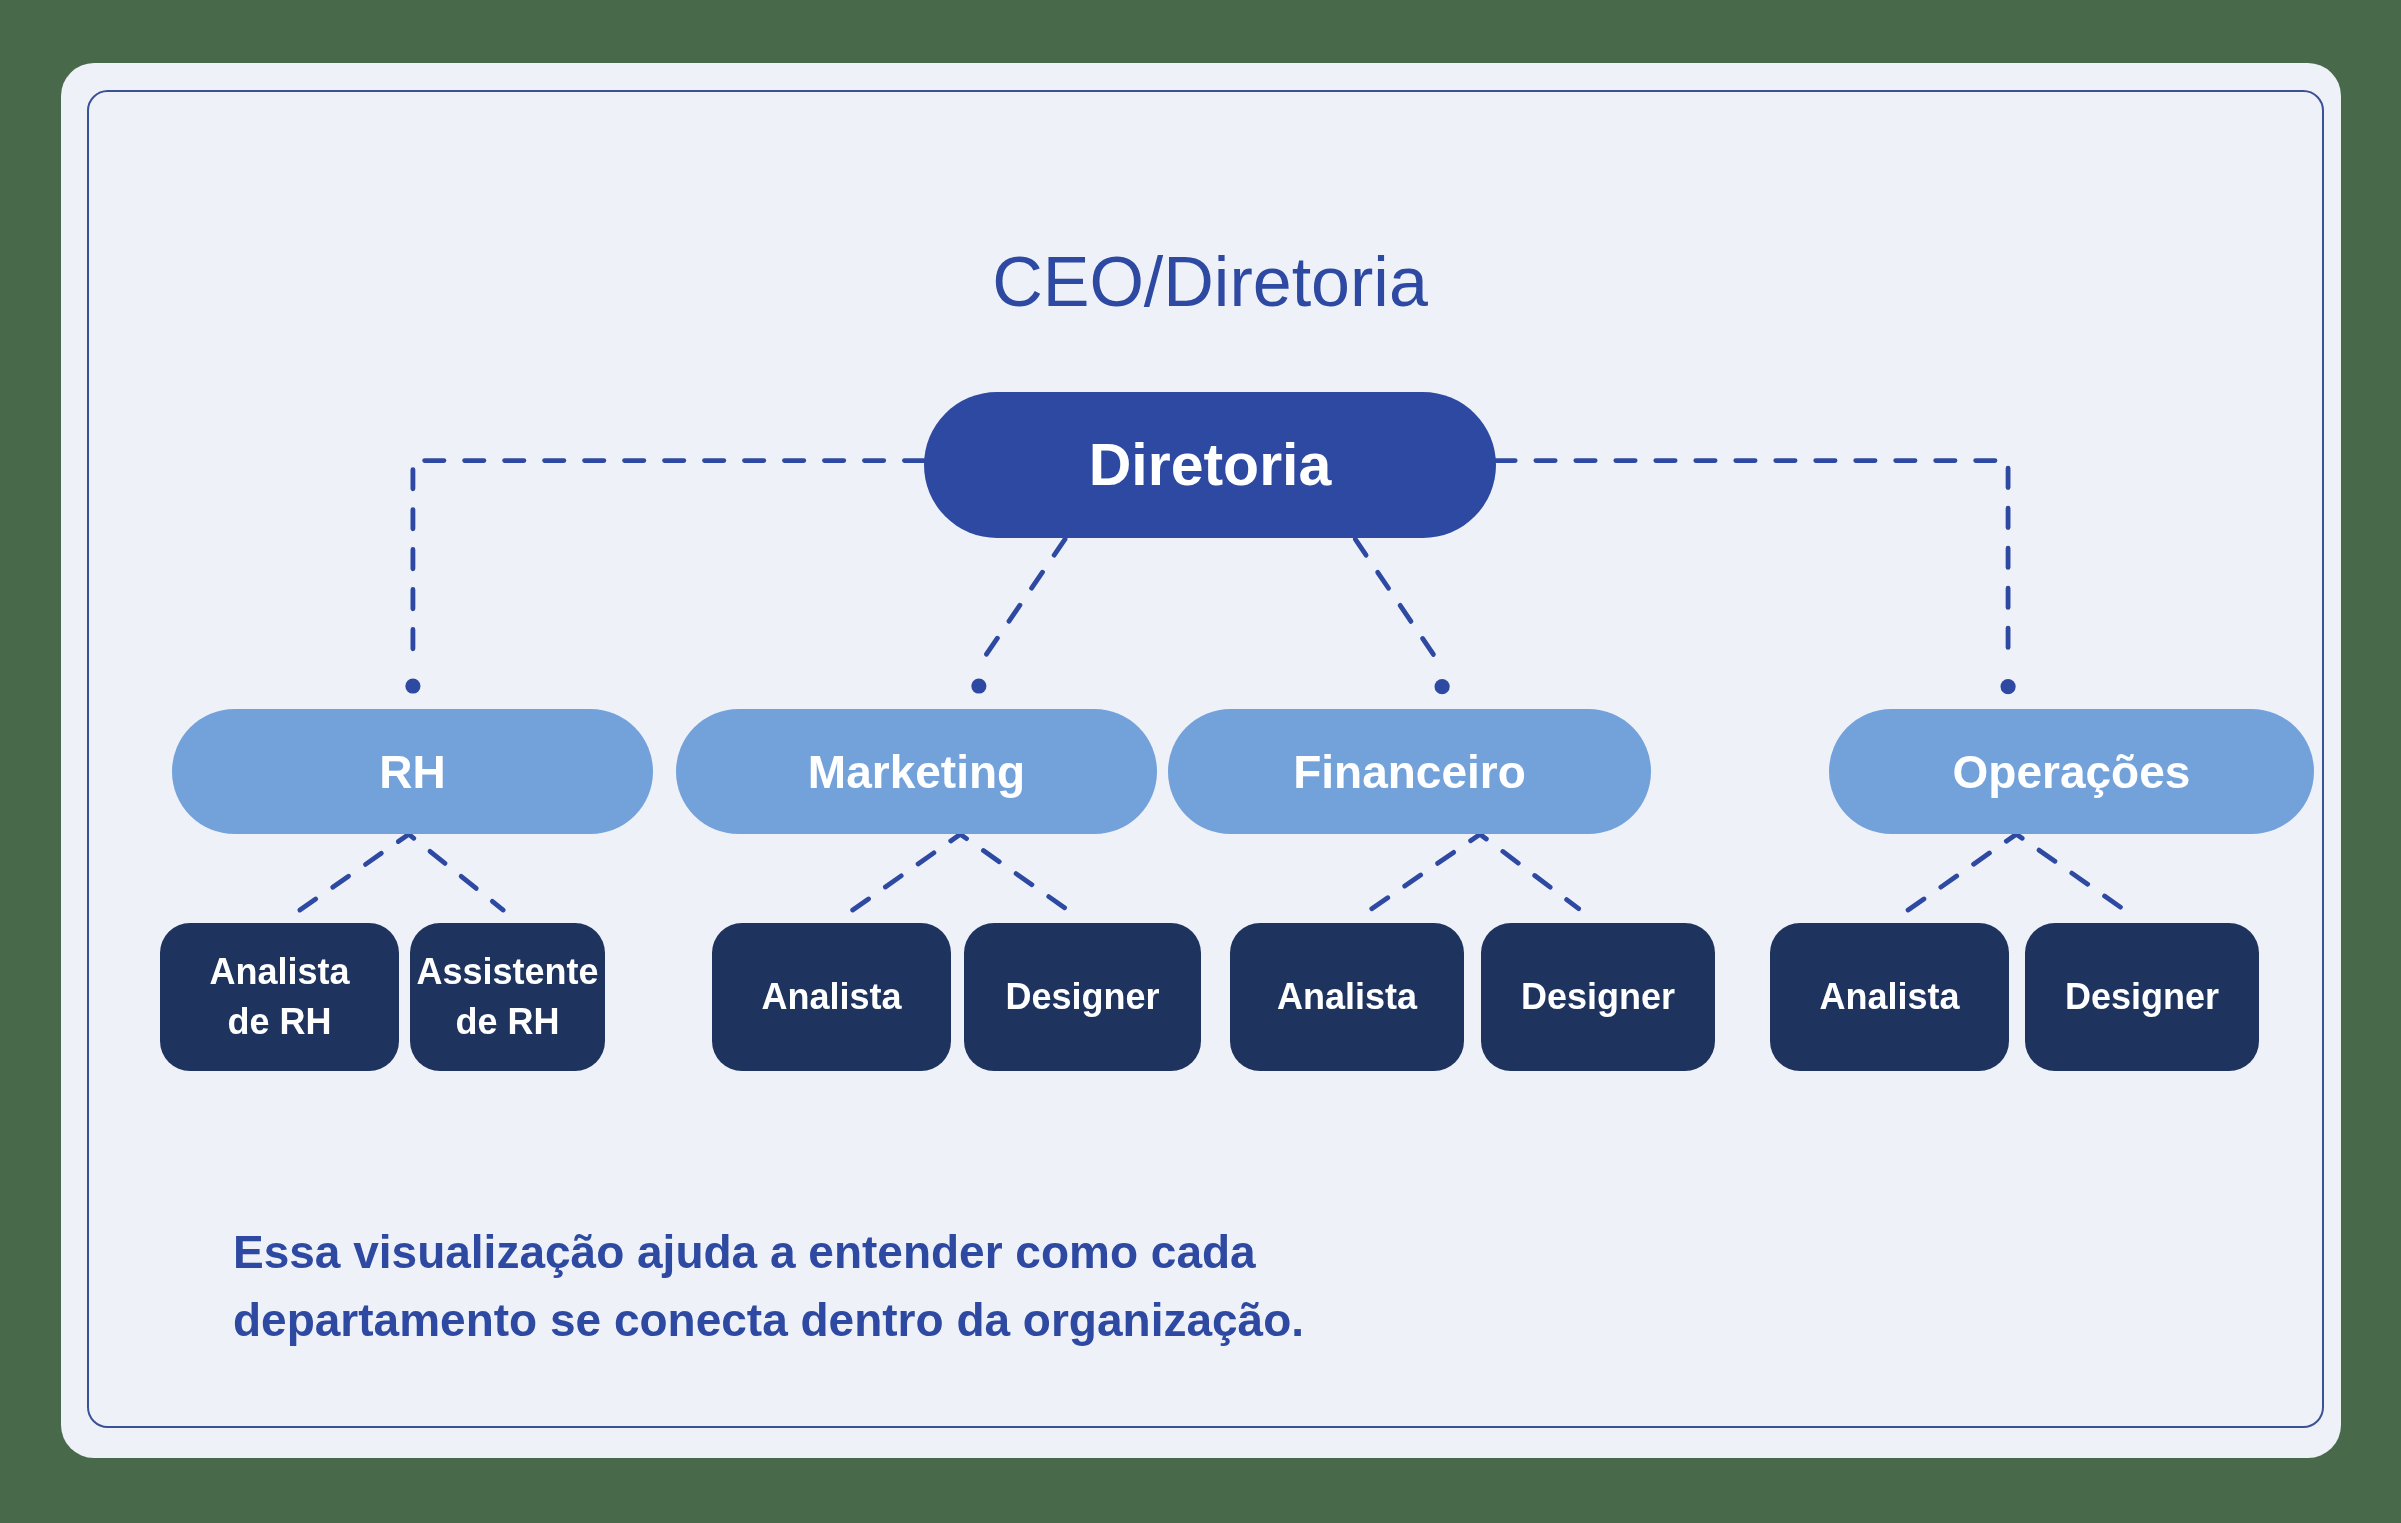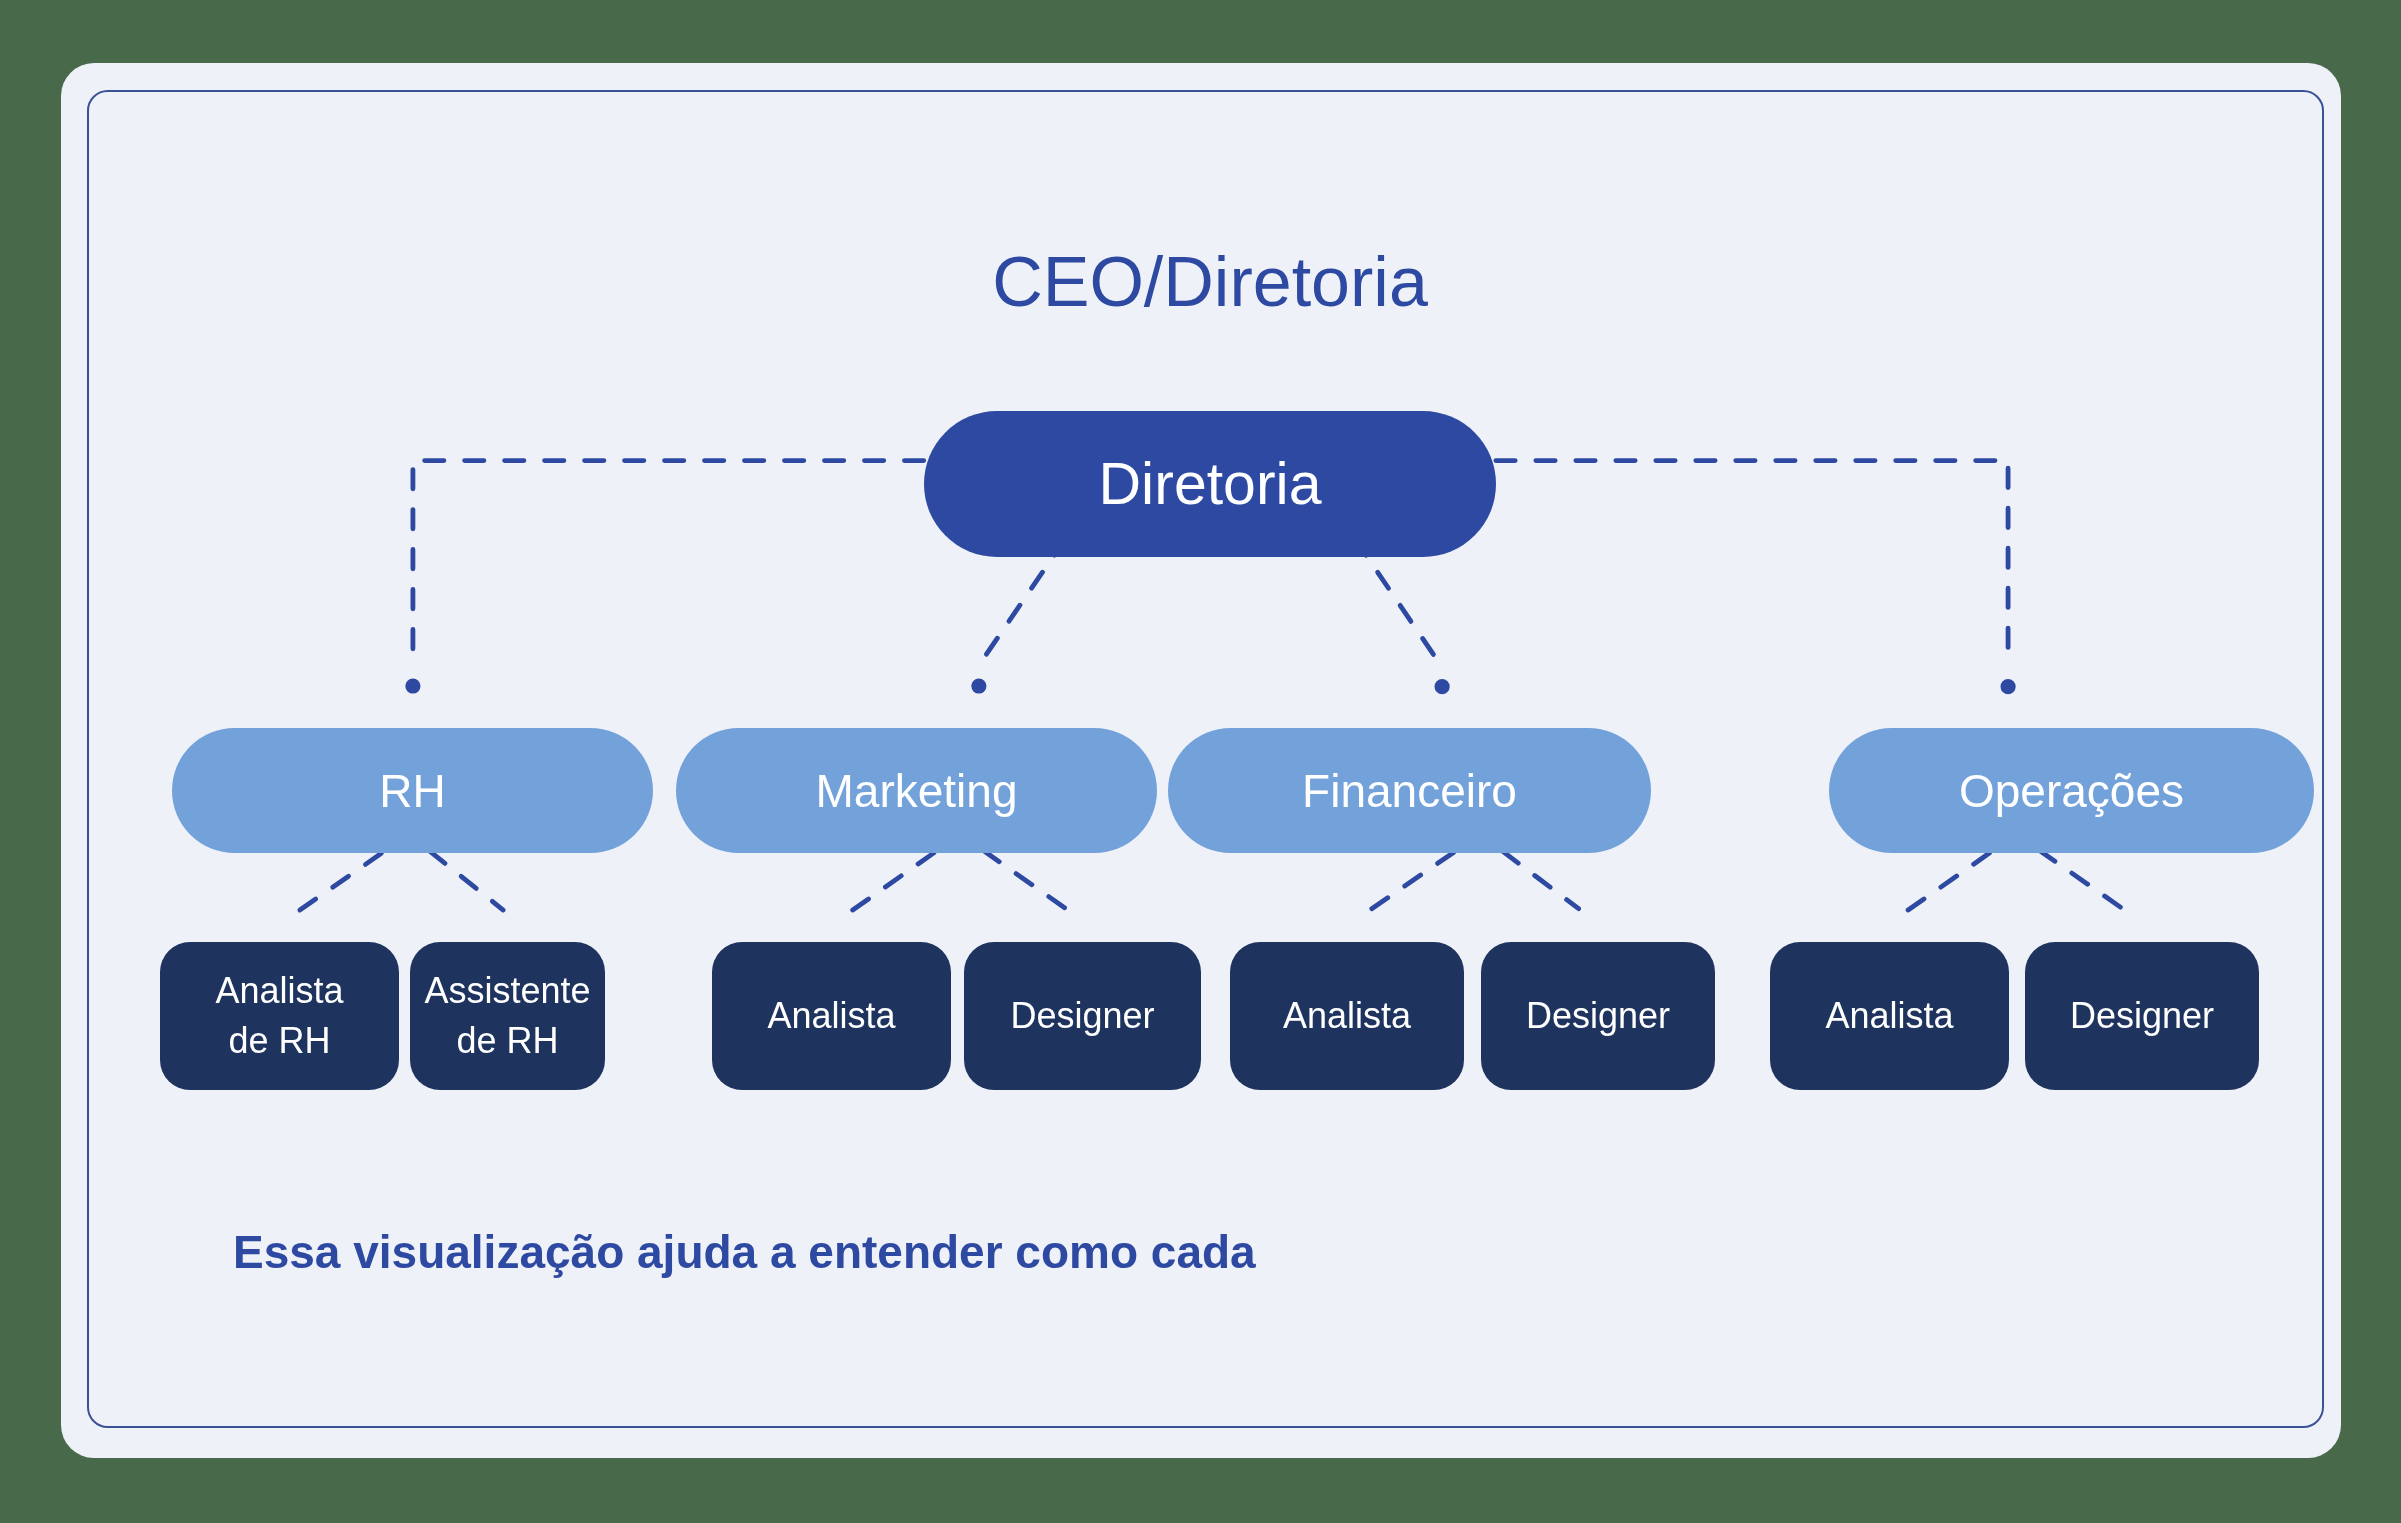--- a/index.html
+++ b/index.html
@@ -29,21 +29,21 @@
   }
   .title{
     position:absolute;top:195px;left:1210px;transform:translateX(-50%);
     font-size:70px;font-weight:normal;color:var(--primary);white-space:nowrap;text-align:center;
   }
   svg.connectors{position:absolute;left:0;top:0;width:2401px;height:1523px;}
   .dash{fill:none;stroke:var(--primary);stroke-width:7px;stroke-dasharray:28 30;stroke-linecap:round;}
   .dot{fill:var(--primary);stroke:none;}
   .node{
     position:absolute;display:flex;align-items:center;justify-content:center;
-    color:var(--white);font-weight:normal;text-align:center;margin-top:19px;
+    color:var(--white);font-weight:bold;text-align:center;
   }
   .root{
     left:924px;top:392px;width:572px;height:146px;
     border-radius:73px;background:var(--primary);font-size:59px;
   }
   .dept{top:709px;height:125px;border-radius:63px;background:var(--lightblue);font-size:46px;}
   .d-rh{left:172px;width:481px}
   .d-mkt{left:676px;width:481px}
   .d-fin{left:1168px;width:483px}
   .d-ops{left:1829px;width:485px}
@@ -127,14 +127,15 @@
 </div>
 <div class="node child c-ops-1">
   <span>Analista</span>
 </div>
 <div class="node child c-ops-2">
   <span>Designer</span>
 </div>
 
 <div class="caption">
   <div>Essa visualização ajuda a entender como cada</div>
+  <div>departamento se conecta dentro da organização.</div>
 </div>
 
 
 </body></html>

